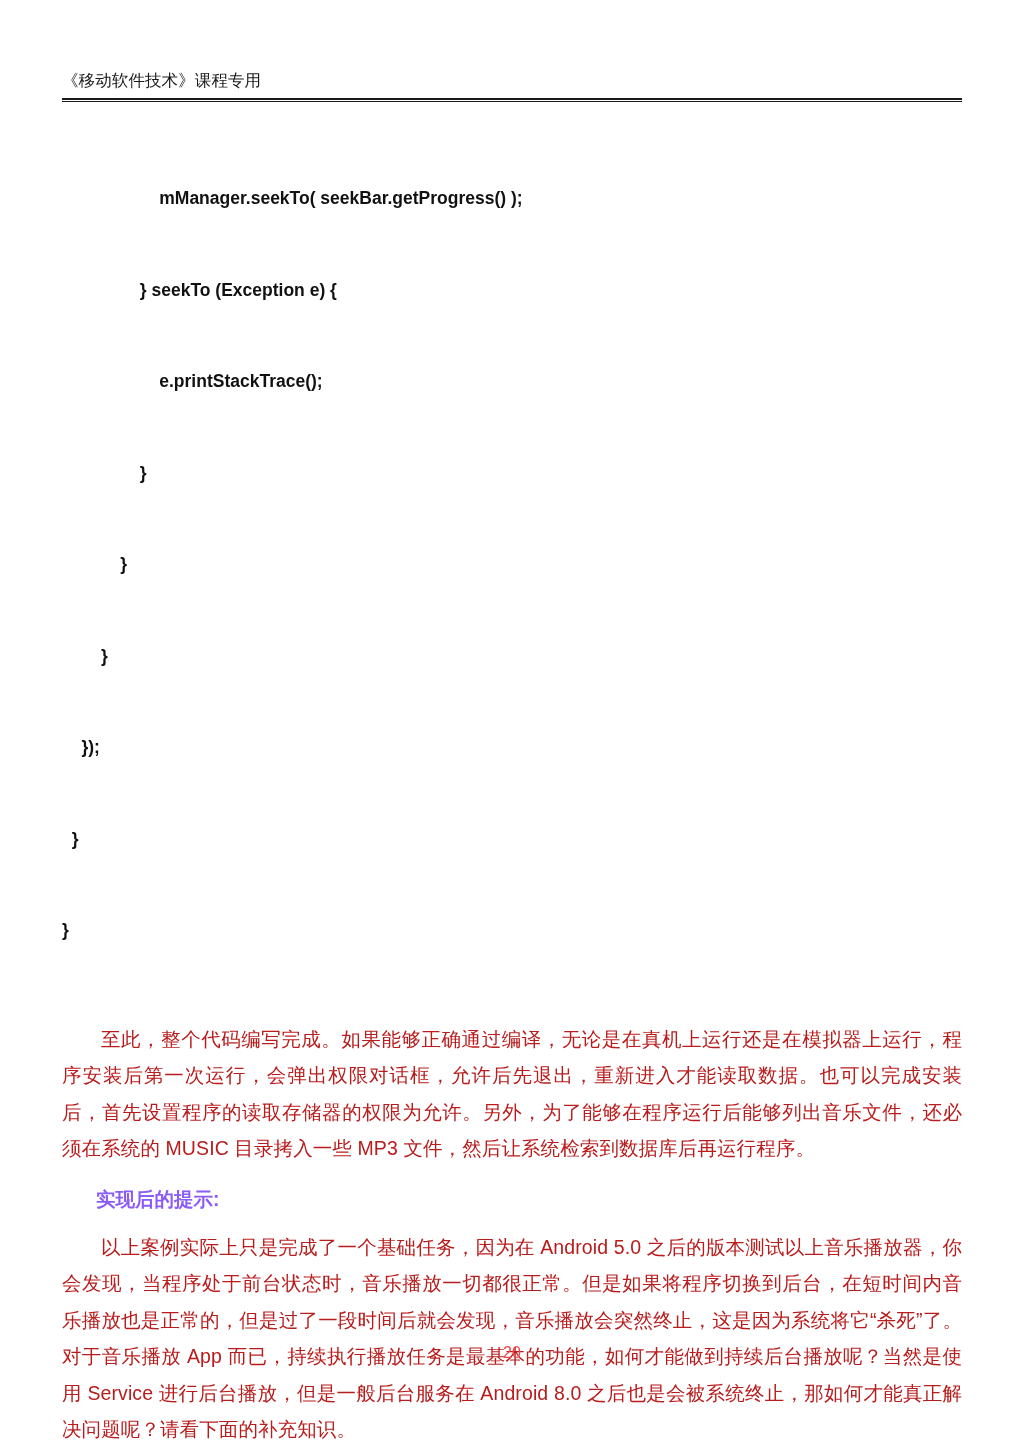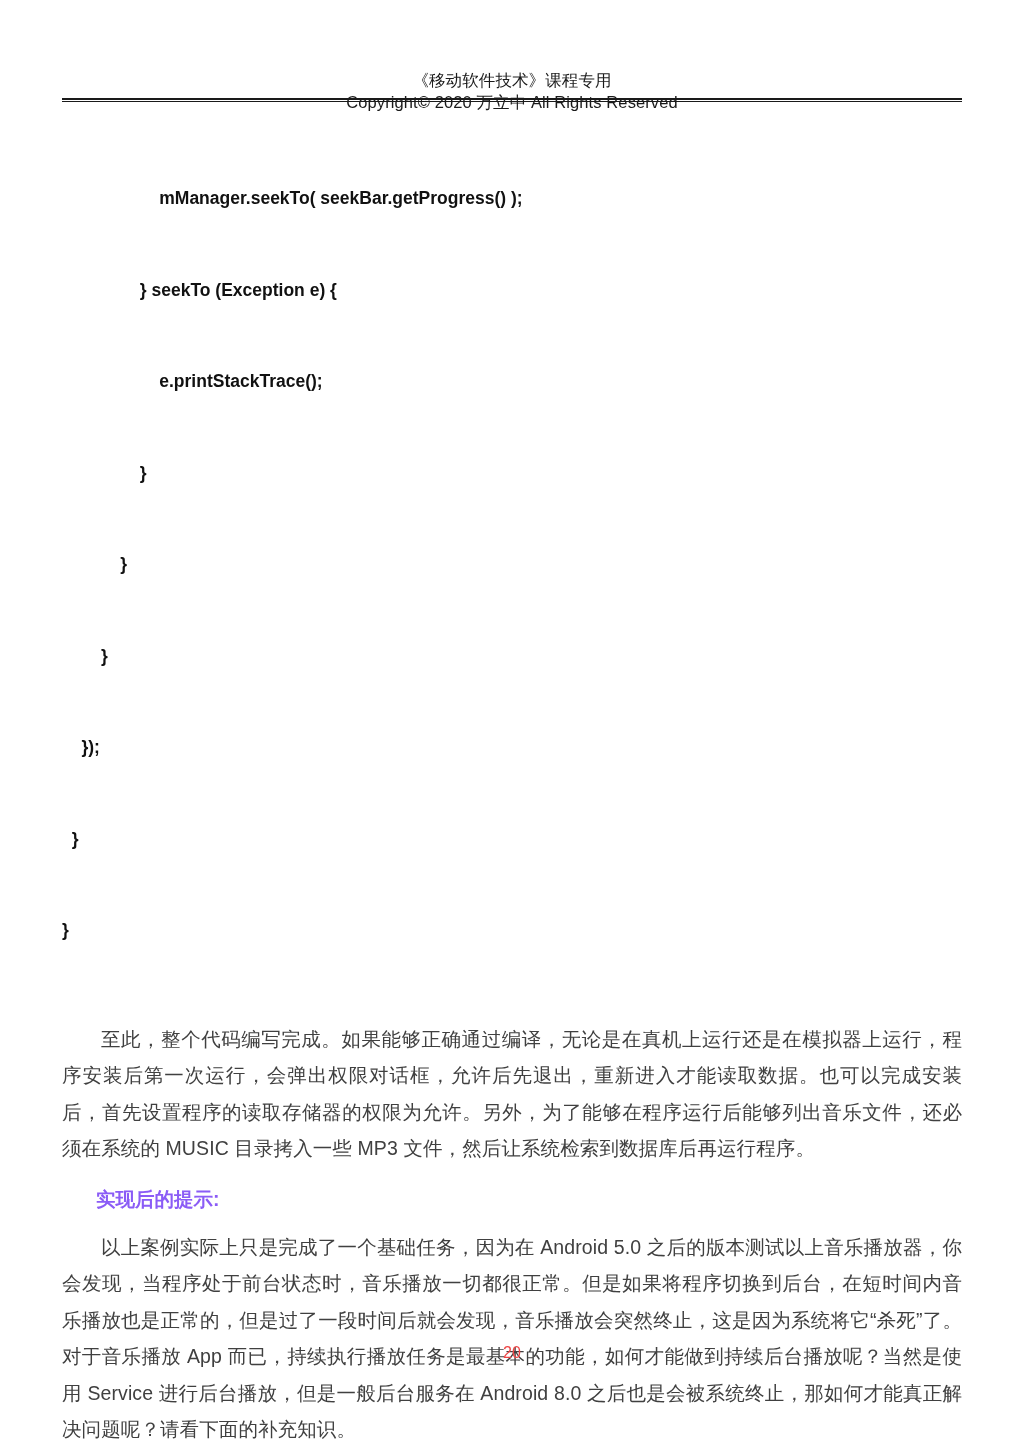--- a/index.html
+++ b/index.html
@@ -24,25 +24,24 @@
   }
 
   
   .header {
     position: absolute;
     left: 62px;
     top: 70px;
     width: 900px;
     display: flex;
     justify-content: space-between;
-    align-items: center;
+    align-items: flex-end;
     font-size: 16.5px;
     color: #1a1a1a;
     letter-spacing: 0.1px;
-    flex-direction: column;
   }
   .header-left { white-space: nowrap; }
   .header-right { white-space: nowrap; }
 
   .header-rule {
     position: absolute;
     left: 62px;
     top: 98px;
     width: 900px;
     height: 4px;
@@ -83,21 +82,21 @@
   .code-line { white-space: pre; font-weight: bold; }
 
   
   p.body-para {
     margin: 0 0 2px 0;
     font-size: 19.5px;
     line-height: 36.5px;
     text-align: justify;
     text-justify: inter-ideograph;
     text-indent: 39px;
-    color: #404040;
+    color: #b91c1c;
     letter-spacing: 0.1px;
   }
 
   .spacer-sm { height: 10px; }
 
   
   .heading-red {
     margin: 0;
     padding-left: 34px;
     font-size: 19.5px;
@@ -117,21 +116,20 @@
     color: #ef4444;
   }
 </style>
 </head>
 <body>
 
 <div class="page">
 
   <div class="header">
     <span class="header-left">《移动软件技术》课程专用</span>
-    <span class="header-right">Copyright© 2020 万立中 All Rights Reserved</span>
   </div>
   <div class="header-rule">
     <div class="thick"></div>
     <div class="gap"></div>
     <div class="thin"></div>
   </div>
 
   <div class="content">
 
     <div class="code-block">

